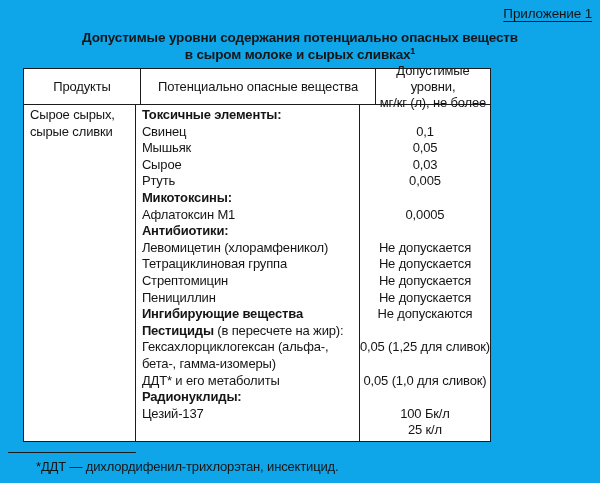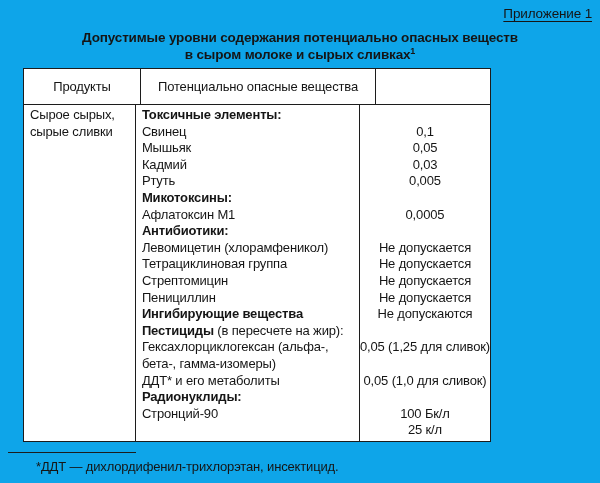--- a/index.html
+++ b/index.html
@@ -116,47 +116,51 @@
   </div>
 
   <div class="tbl">
     <div class="tr thead">
       <div class="td c1">
         <div>Продукты</div>
       </div>
       <div class="td c2">
         <div>Потенциально опасные вещества</div>
       </div>
+      <div class="td c3">
+        <div>Допустимые уровни,</div>
+        <div>мг/кг (л), не более</div>
+      </div>
     </div>
 
     <div class="tr tbody">
       <div class="td c1">
         <div class="line">Сырое сырых,</div>
         <div class="line">сырые сливки</div>
       </div>
       <div class="td c2">
           <div class="line"><span class="b">Токсичные элементы:</span></div>
           <div class="line"><span>Свинец</span></div>
           <div class="line"><span>Мышьяк</span></div>
-          <div class="line"><span>Кадмий</span></div>
+          <div class="line"><span>Сырое</span></div>
           <div class="line"><span>Ртуть</span></div>
           <div class="line"><span class="b">Микотоксины:</span></div>
           <div class="line"><span>Афлатоксин М1</span></div>
           <div class="line"><span class="b">Антибиотики:</span></div>
           <div class="line"><span>Левомицетин (хлорамфеникол)</span></div>
           <div class="line"><span>Тетрациклиновая группа</span></div>
           <div class="line"><span>Стрептомицин</span></div>
           <div class="line"><span>Пенициллин</span></div>
           <div class="line"><span class="b">Ингибирующие вещества</span></div>
           <div class="line"><span class="b">Пестициды</span><span> (в пересчете на жир):</span></div>
           <div class="line"><span>Гексахлорциклогексан (альфа-,</span></div>
           <div class="line"><span>бета-, гамма-изомеры)</span></div>
           <div class="line"><span>ДДТ* и его метаболиты</span></div>
           <div class="line"><span class="b">Радионуклиды:</span></div>
-          <div class="line"><span>Стронций-90</span></div>
+          <div class="line"><span>Цезий-137</span></div>
         </div>
       <div class="td c3">
           <div class="line">&nbsp;</div>
           <div class="line">0,1</div>
           <div class="line">0,05</div>
           <div class="line">0,03</div>
           <div class="line">0,005</div>
           <div class="line">&nbsp;</div>
           <div class="line">0,0005</div>
           <div class="line">&nbsp;</div>

